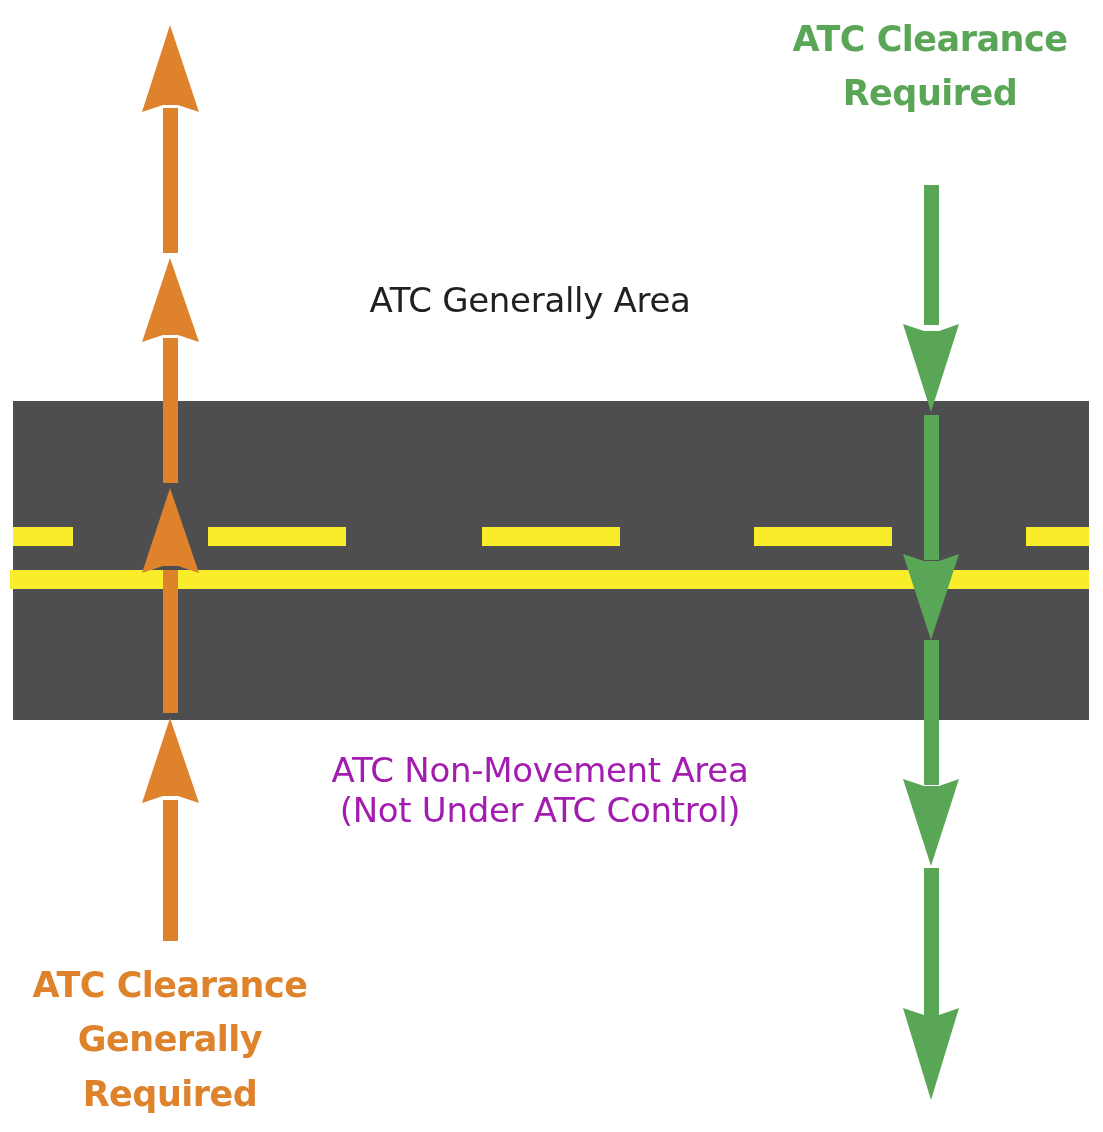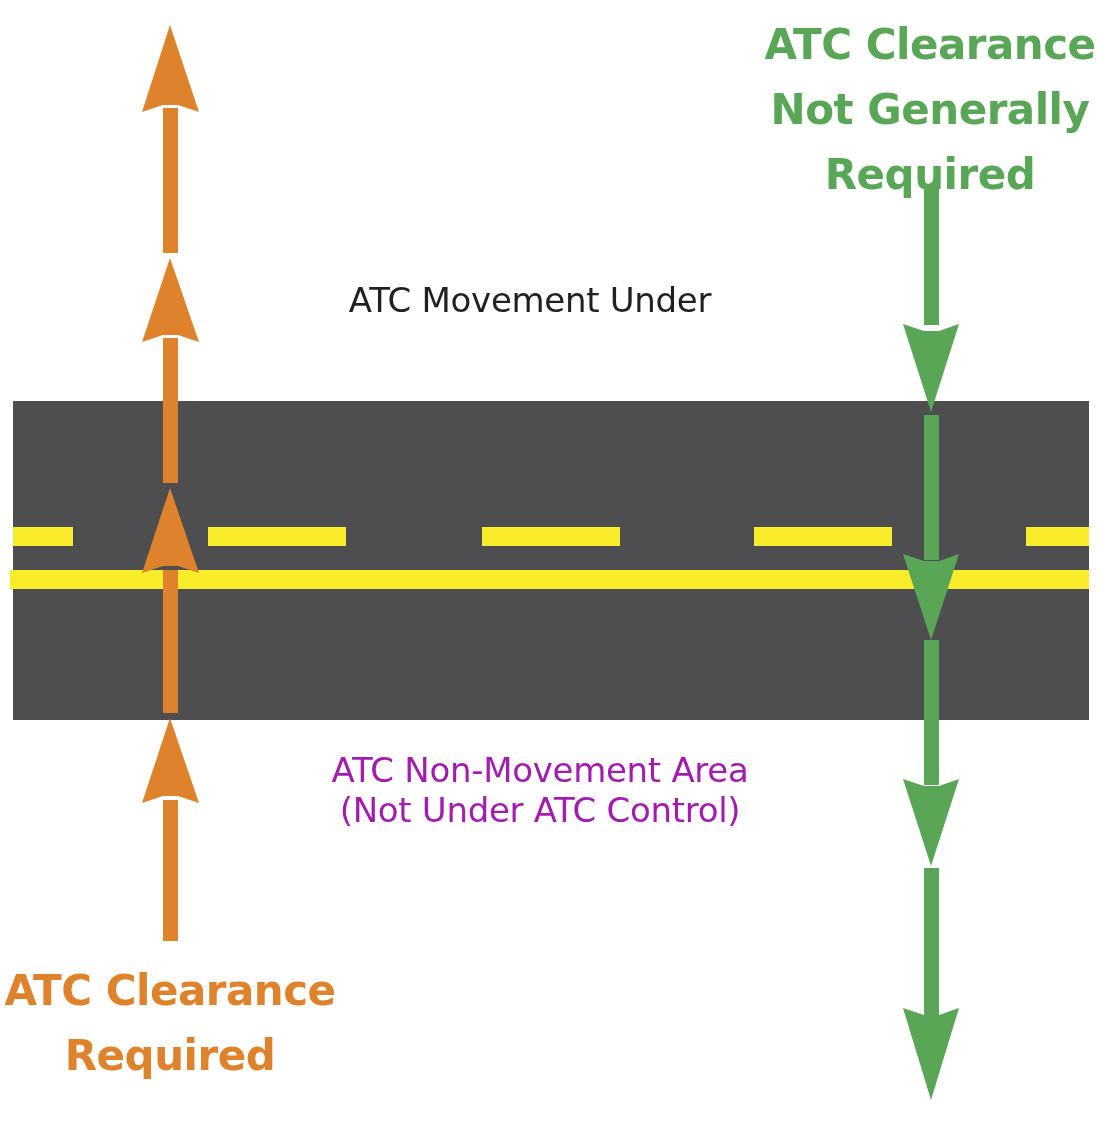--- a/index.html
+++ b/index.html
@@ -1,20 +1,20 @@
 <!DOCTYPE html>
 <html><head>
   <meta charset="utf-8">
   <style>
     html, body { margin:0; padding:0; background:#ffffff; }
     body { width:1103px; height:1132px; position:relative; overflow:hidden; font-family:"DejaVu Sans", sans-serif; }
     #diagram { position:absolute; left:0; top:0; }
     .label { position:absolute; text-align:center; line-height:1.18; }
     .area-label { font-size:34px; color:#231f20; font-weight:normal; letter-spacing:-0.3px; }
-    .clearance-label { font-size:42px; font-weight:bold; letter-spacing:-0.5px; line-height:1.55; }
+    .clearance-label { font-size:35px; font-weight:bold; letter-spacing:-0.5px; line-height:1.55; }
     .label div { white-space:nowrap; }
   </style>
 </head>
 <body>
 
 <svg id="diagram" width="1103" height="1132" viewBox="0 0 1103 1132" xmlns="http://www.w3.org/2000/svg">
 
   <rect class="road" x="13" y="401" width="1076" height="319" fill="#4e4e50"></rect>
 
   <g class="lane">
@@ -44,30 +44,30 @@
     <rect x="924" y="415" width="15" height="145"></rect>
     <path d="M931,640 L959,554 L939,561 L924,561 L903,554 Z"></path>
     <rect x="924" y="640" width="15" height="145"></rect>
     <path d="M931,866 L959,779 L939,786 L924,786 L903,779 Z"></path>
     <rect x="924" y="868" width="15" height="147"></rect>
     <path d="M931,1100 L959,1008 L939,1015 L924,1015 L903,1008 Z"></path>
   </g>
 </svg>
 
 <div class="label area-label" style="left: 280px; top: 280px; width: 500px; color: rgb(35, 31, 32);">
-  <div>ATC Movement Under</div>
+  <div>ATC Generally Area</div>
 </div>
 
 <div class="label area-label" style="left: 240px; top: 750px; width: 600px; color: #a21caf;">
   <div>ATC Non-Movement Area</div>
   <div>(Not Under ATC Control)</div>
 </div>
 
 <div class="label clearance-label" style="left:0px; top:958px; width:340px; color:#de822c;">
   <div>ATC Clearance</div>
+  <div>Generally</div>
   <div>Required</div>
 </div>
 
 <div class="label clearance-label" style="left:760px; top:12px; width:340px; color:#5aa657;">
   <div>ATC Clearance</div>
-  <div>Not Generally</div>
   <div>Required</div>
 </div>
 
 </body></html>

